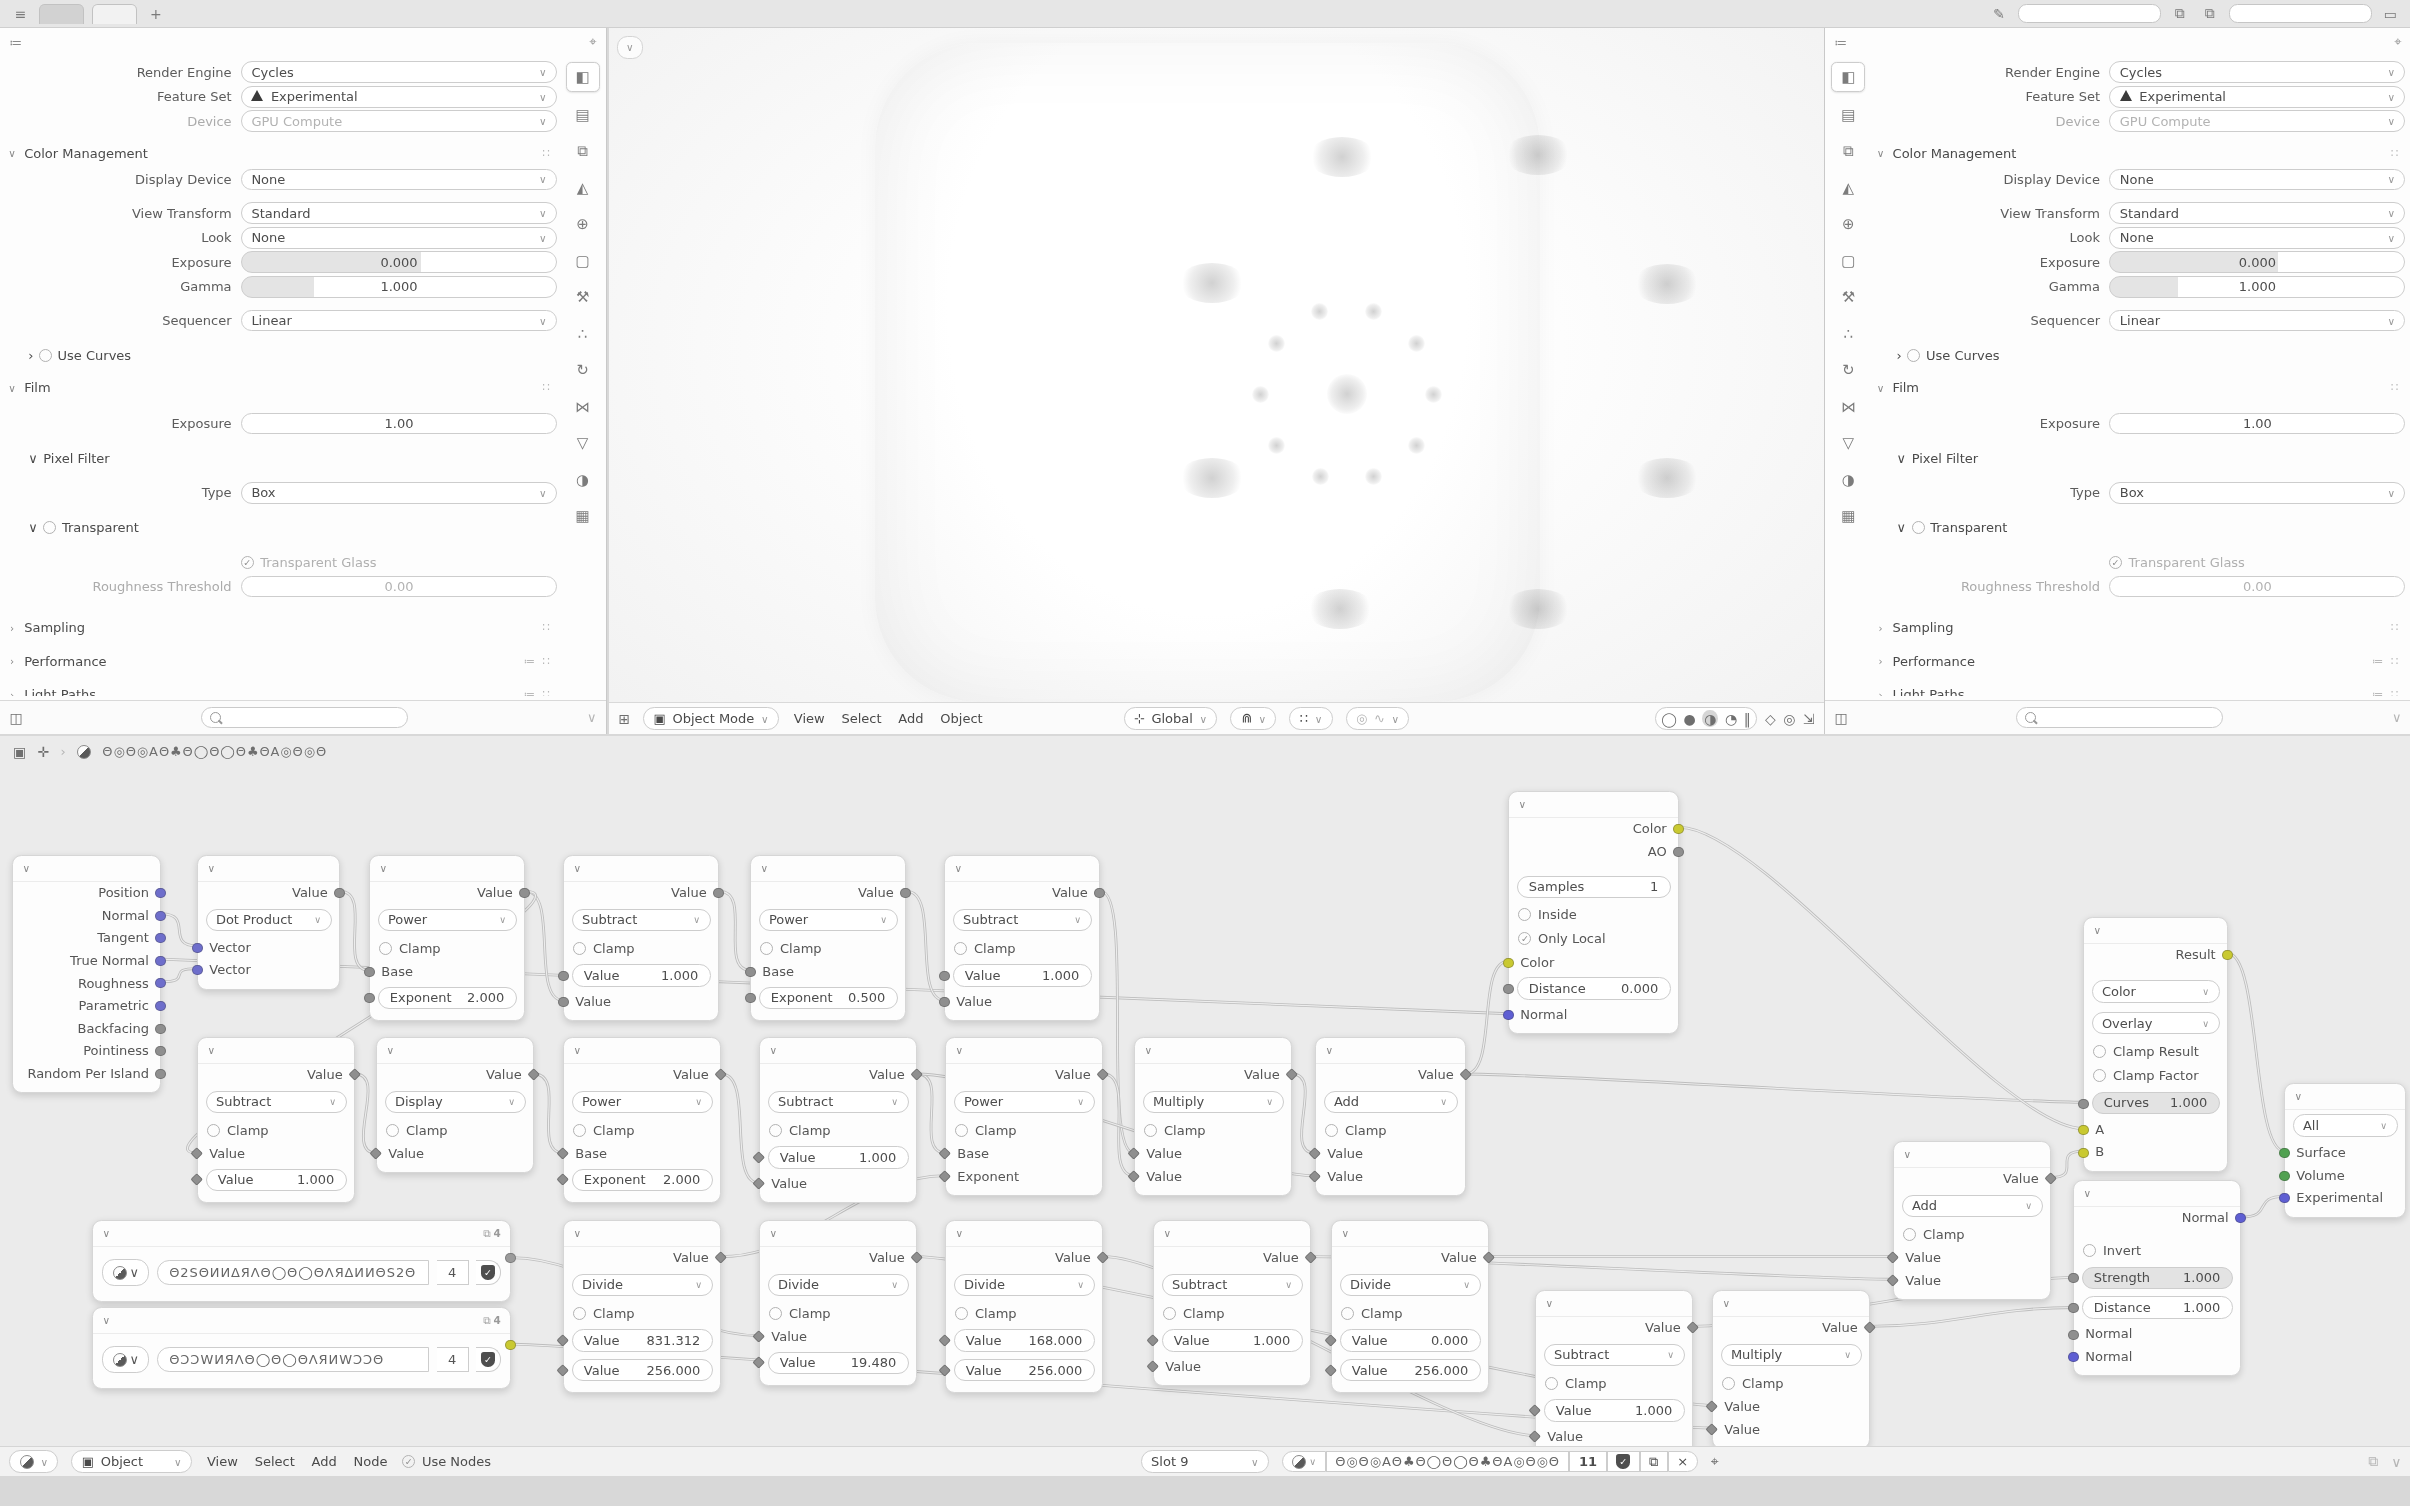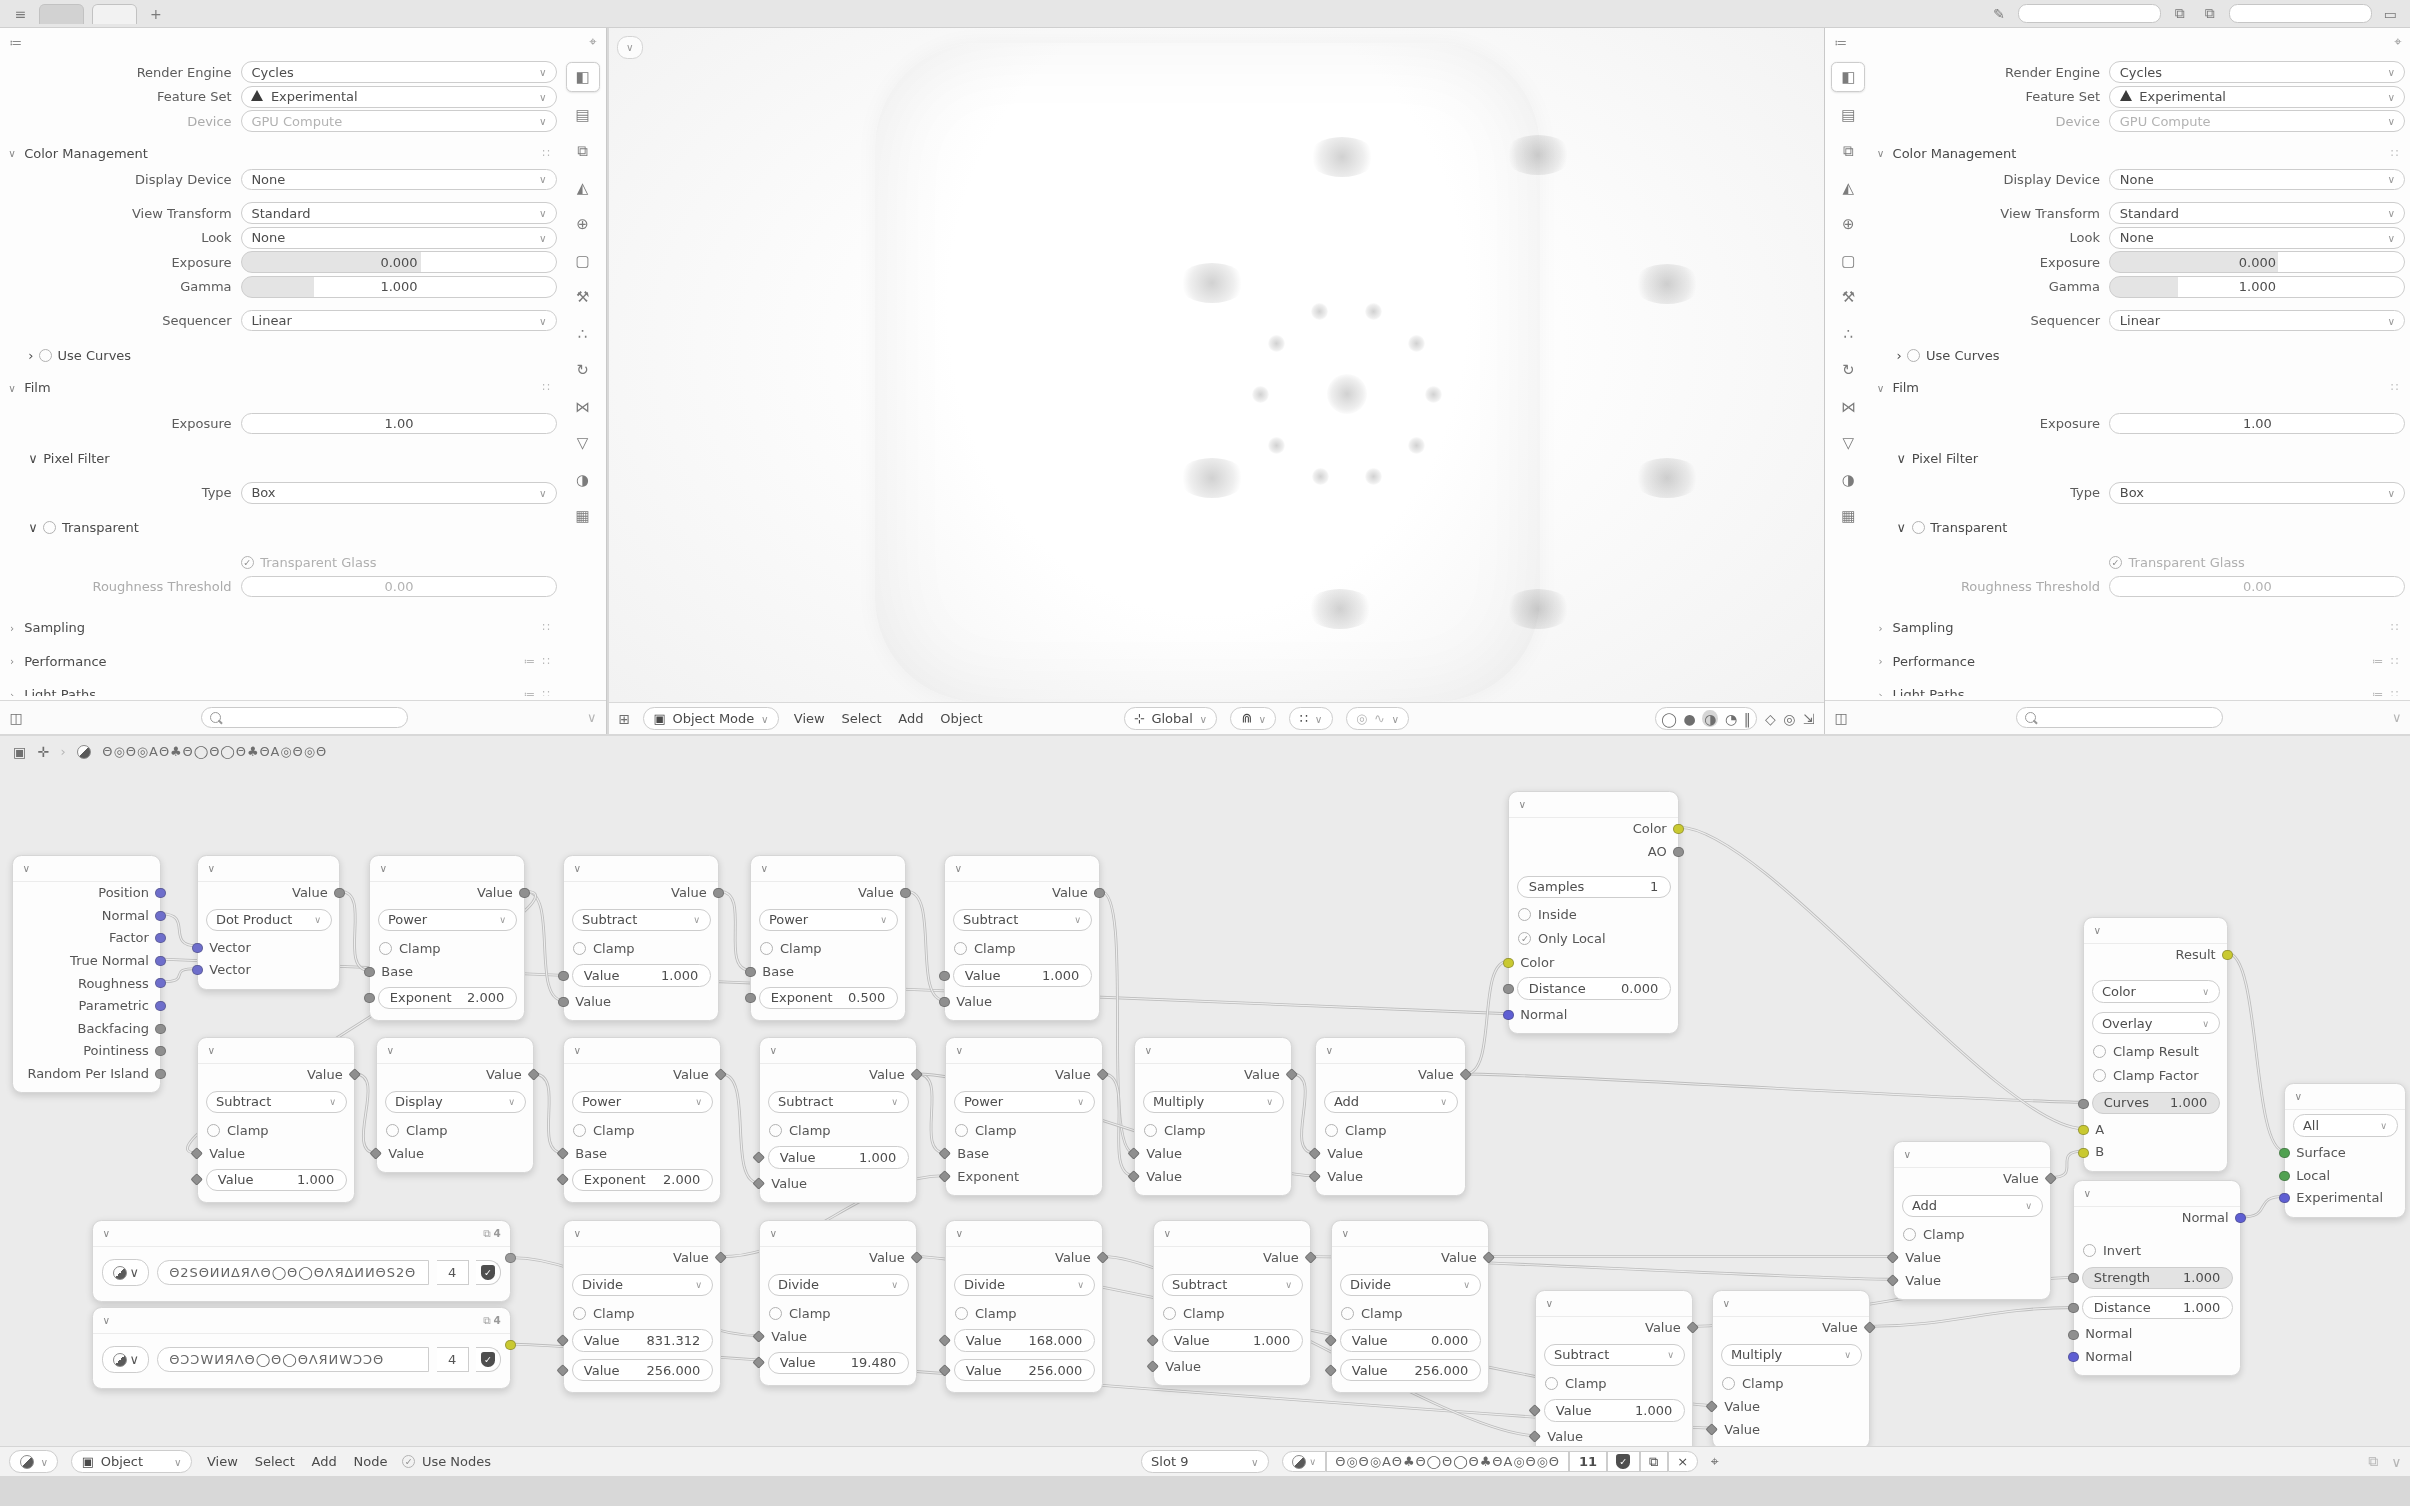--- a/index.html
+++ b/index.html
@@ -604,21 +604,21 @@
         </div>
         <div class="nrow outr">
           <span>Position</span>
         </div>
         <span class="sock" style="right: -5.6px; top: 32px; background: rgb(110, 110, 203);"></span>
         <div class="nrow outr">
           <span>Normal</span>
         </div>
         <span class="sock" style="right: -5.6px; top: 55px; background: rgb(110, 110, 203);"></span>
         <div class="nrow outr">
-          <span>Factor</span>
+          <span>Tangent</span>
         </div>
         <span class="sock" style="right: -5.6px; top: 77px; background: rgb(110, 110, 203);"></span>
         <div class="nrow outr">
           <span>True Normal</span>
         </div>
         <span class="sock" style="right: -5.6px; top: 100px; background: rgb(110, 110, 203);"></span>
         <div class="nrow outr">
           <span>Roughness</span>
         </div>
         <span class="sock" style="right: -5.6px; top: 122px; background: rgb(110, 110, 203);"></span>
@@ -1387,21 +1387,21 @@
           <span class="nddin">
             <span>All</span>
             <span class="chev">∨</span>
           </span>
         </div>
         <div class="nrow">
           <span>Surface</span>
         </div>
         <span class="sock" style="left: -5.6px; top: 64px; background: rgb(81, 161, 81);"></span>
         <div class="nrow">
-          <span>Local</span>
+          <span>Volume</span>
         </div>
         <span class="sock" style="left: -5.6px; top: 87px; background: rgb(81, 161, 81);"></span>
         <div class="nrow">
           <span>Experimental</span>
         </div>
         <span class="sock" style="left: -5.6px; top: 109px; background: rgb(95, 95, 211);"></span>
       </div>
     </div>
   <div id="nodecrumb">
     <span class="ico">▣</span>

